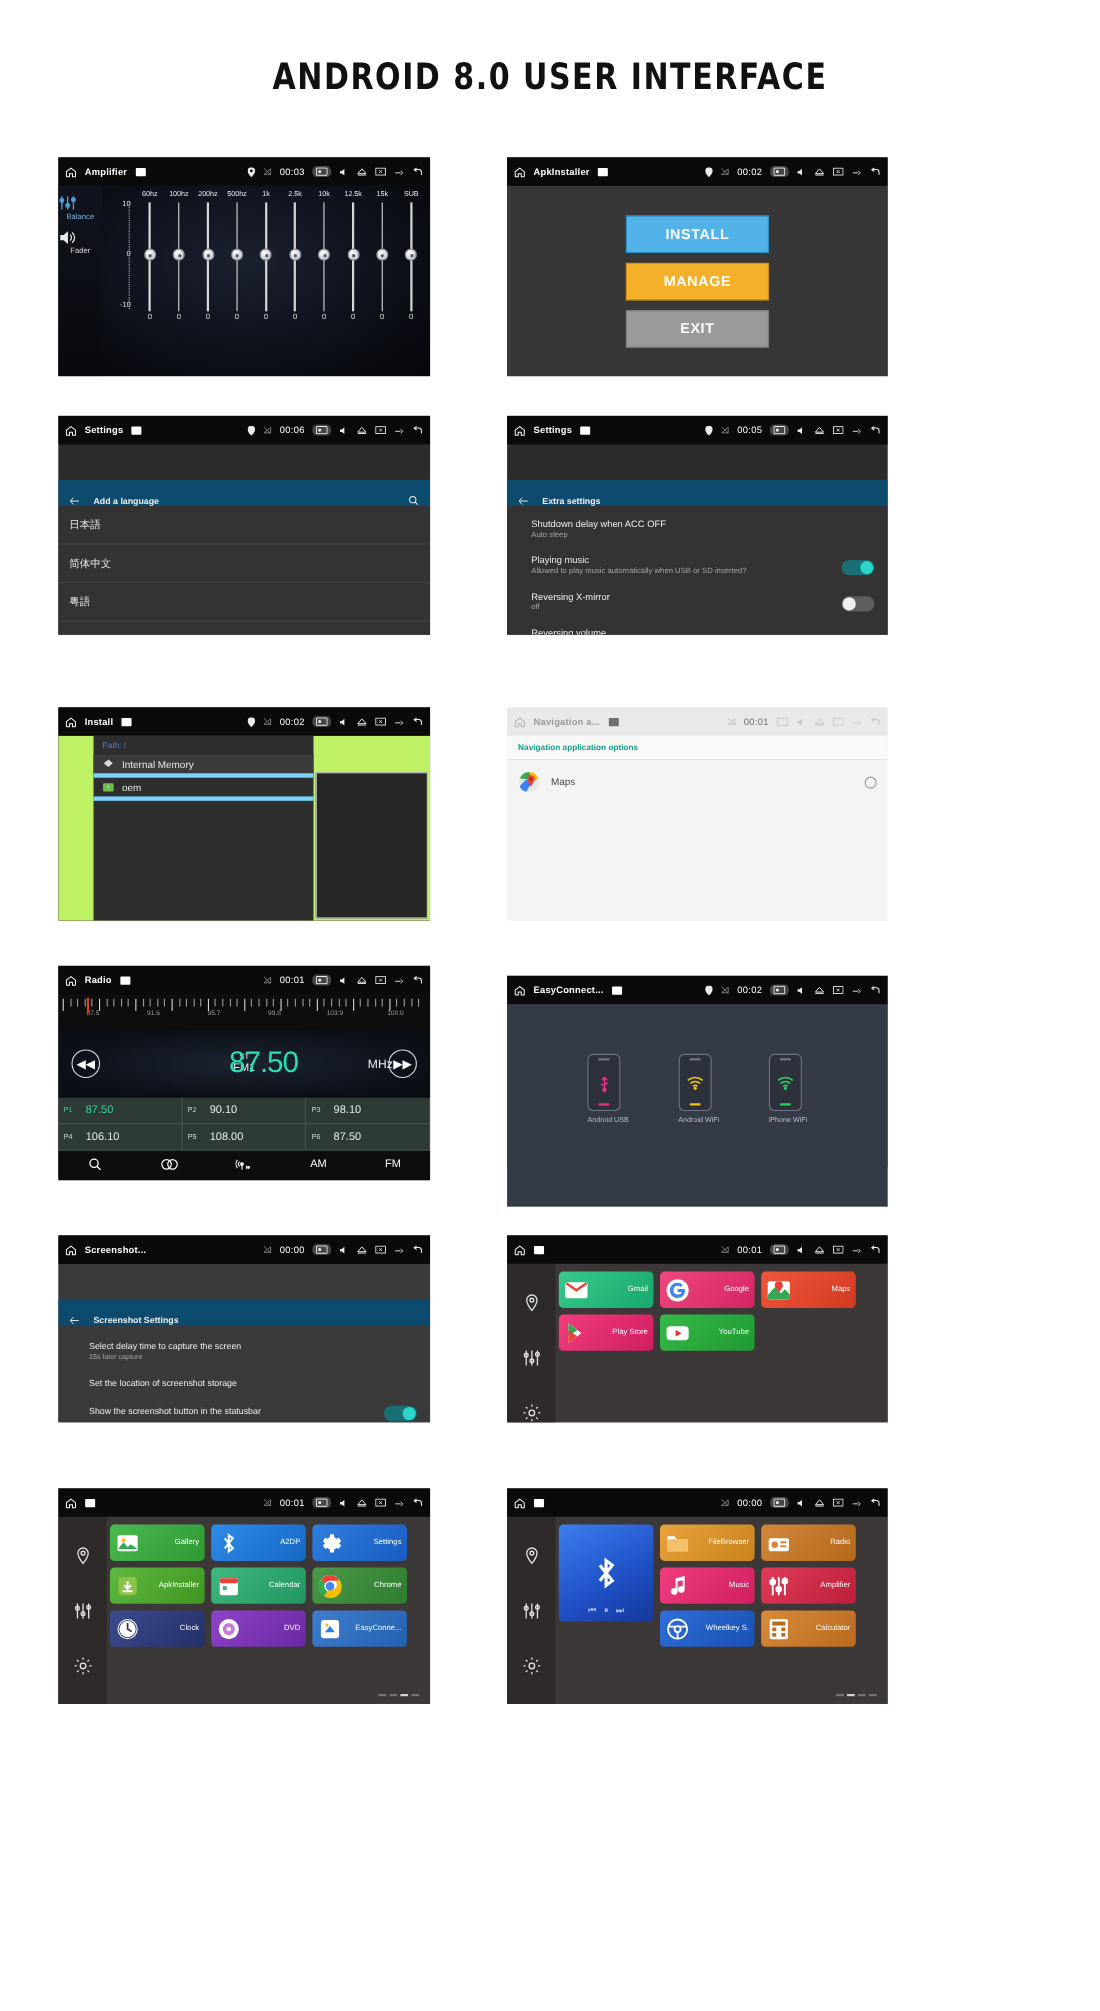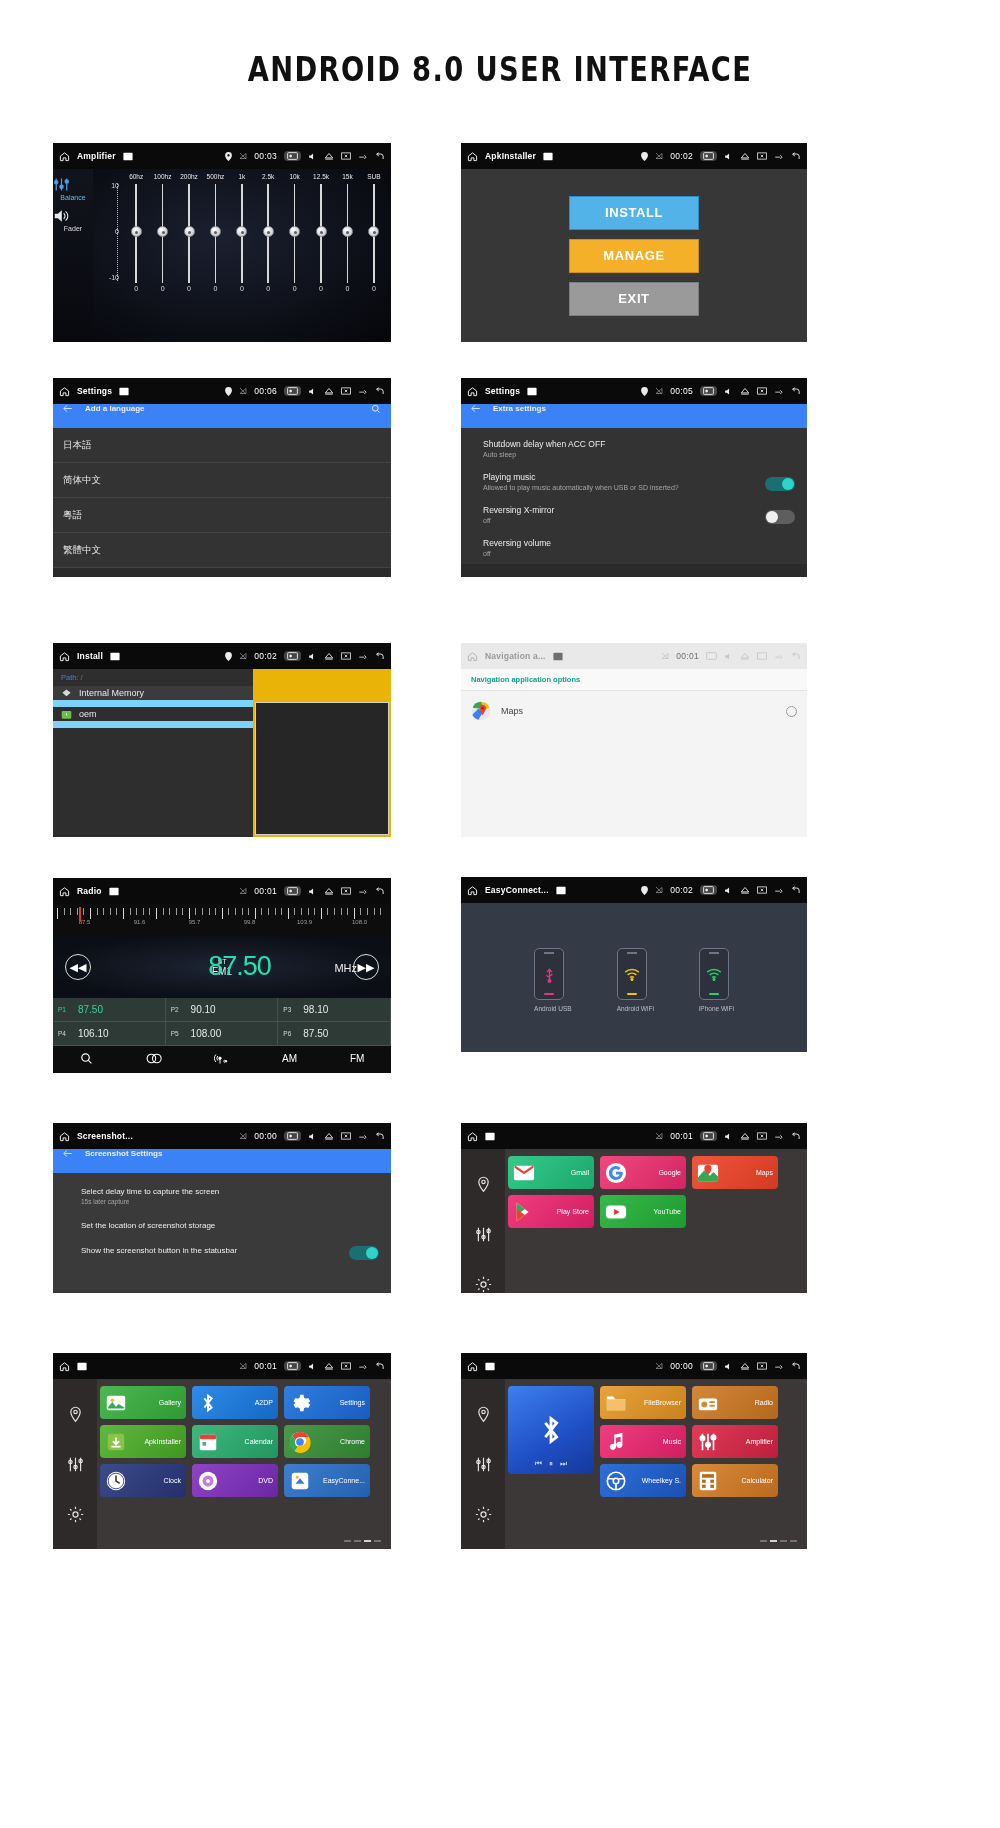--- a/index.html
+++ b/index.html
@@ -87,40 +87,40 @@
   .apk-body { height:173px; background:#373737; display:flex;
      flex-direction:column; align-items:center; justify-content:center; gap:9px; }
   .apk-btn { width:130px; height:34px; display:flex; align-items:center;
       justify-content:center; font-size:13px; font-weight:700; color:#fff;
       letter-spacing:.6px; }
   .apk-install { background:#52b3e8; border:1px solid #2f8dc4; }
   .apk-manage  { background:#f5b02a; border:1px solid #d08f13; }
   .apk-exit    { background:#9a9a9a; border:1px solid #7d7d7d; }
 
   
-  .sub-bar { height:24px; background:#3b82f6; display:flex; align-items:flex-start;
-      padding:0 10px; gap:12px; color:#eee; font-size:8px; }
+  .sub-bar { height:24px; background:#0c4a6e; display:flex; align-items:flex-end;
+      padding:0 10px; gap:12px; color:#eee; font-size:8px;margin-top:32px; }
   .sub-bar .t { font-weight:700; }
   .srch { margin-left:auto; }
   .lang-list { background:#333; }
   .lang-item { height:35px; display:flex; align-items:center; padding:0 10px;
       color:#e8e8e8; font-size:9.5px; border-bottom:1px solid #444; }
 
   .ex-list { background:#333; padding-top:4px; }
   .ex-row { padding:7px 0 7px 22px; position:relative; }
   .ex-t { color:#ededed; font-size:8.5px; }
   .ex-s { color:#a5a5a5; font-size:7px; margin-top:2px; }
   .ex-tog { position:absolute; right:12px; top:12px; }
 
   
-  .inst-body { height:168px; background:#eab308; display:flex; }
+  .inst-body { height:168px; background:#bef264; display:flex;padding-left:32px; }
   .inst-left { width:200px; background:#2e2e2e; }
   .inst-path { color:#4a7fd4; font-size:7.5px; padding:4px 8px; }
   .inst-item { height:21px; display:flex; align-items:center; gap:7px;
-      padding:0 8px; color:#e7e7e7; font-size:9px; border-bottom:7px solid #7dd3fc; }
+      padding:0 8px; color:#e7e7e7; font-size:9px; border-bottom:4px solid #7dd3fc; }
   .inst-item.sel { background:#3b3b3b; }
   .file-ico { width:11px; height:11px; }
   .inst-right { flex:1; background:#262626; border:1px solid #cfcfcf;
       margin:33px 2px 2px 2px; }
 
   
   .nav-body { height:168px; background:#f4f4f4; }
   .nav-head { background:#f9f9f9; border-bottom:1px solid #e2e2e2;
       padding:6px 10px; color:#12a08c; font-size:7.5px; font-weight:700; }
   .nav-item { display:flex; align-items:center; gap:10px; padding:10px;
@@ -959,21 +959,21 @@
               <path d="M8 7.6V13"></path>
               <path d="M14 12a3 3 0 0 1 0-4"></path>
               <circle cx="16" cy="10" r="1.1" fill="#fff"></circle>
             </svg>
           </div>
         <div>AM</div>
         <div>FM</div>
       </div>
     </div>
 
-    <div class="panel p-right" style="top:54px;height:175px;background:#343a46">
+    <div class="panel p-right" style="top:64px;height:210px;background:#343a46">
       <div class="statusbar">
         <span>
             <svg width="11" height="11" viewBox="0 0 24 24" fill="none" stroke="#fff" stroke-width="2">
               <path d="M3 11l9-7 9 7v9a1 1 0 0 1-1 1h-5v-6h-6v6H4a1 1 0 0 1-1-1z"></path>
             </svg>
           </span>
         <span class="sb-title">EasyConnect...</span>
         <span>
             <svg width="10" height="9" viewBox="0 0 24 20" fill="#fff">
               <rect x="1" y="1" width="22" height="18" rx="2"></rect>

